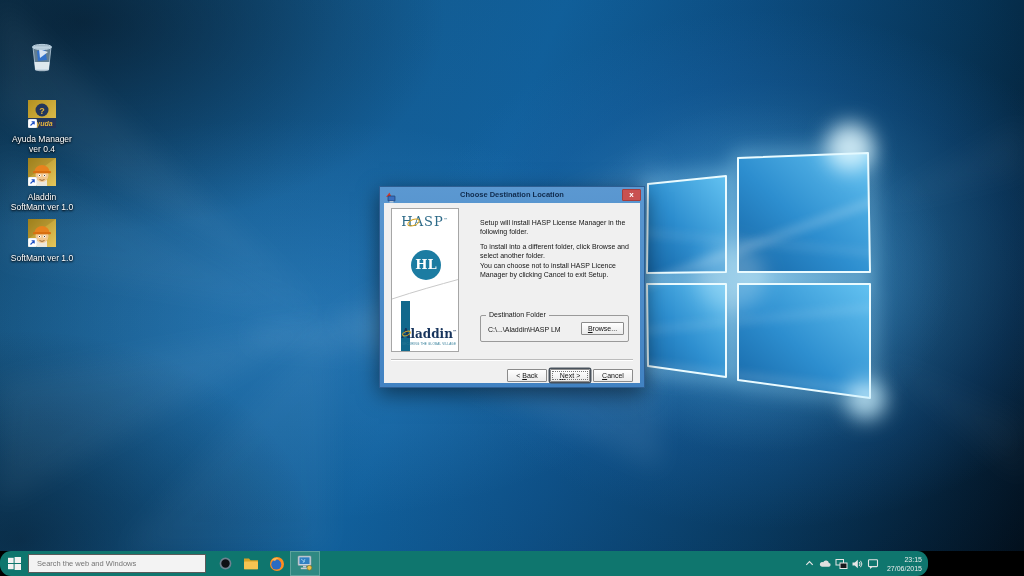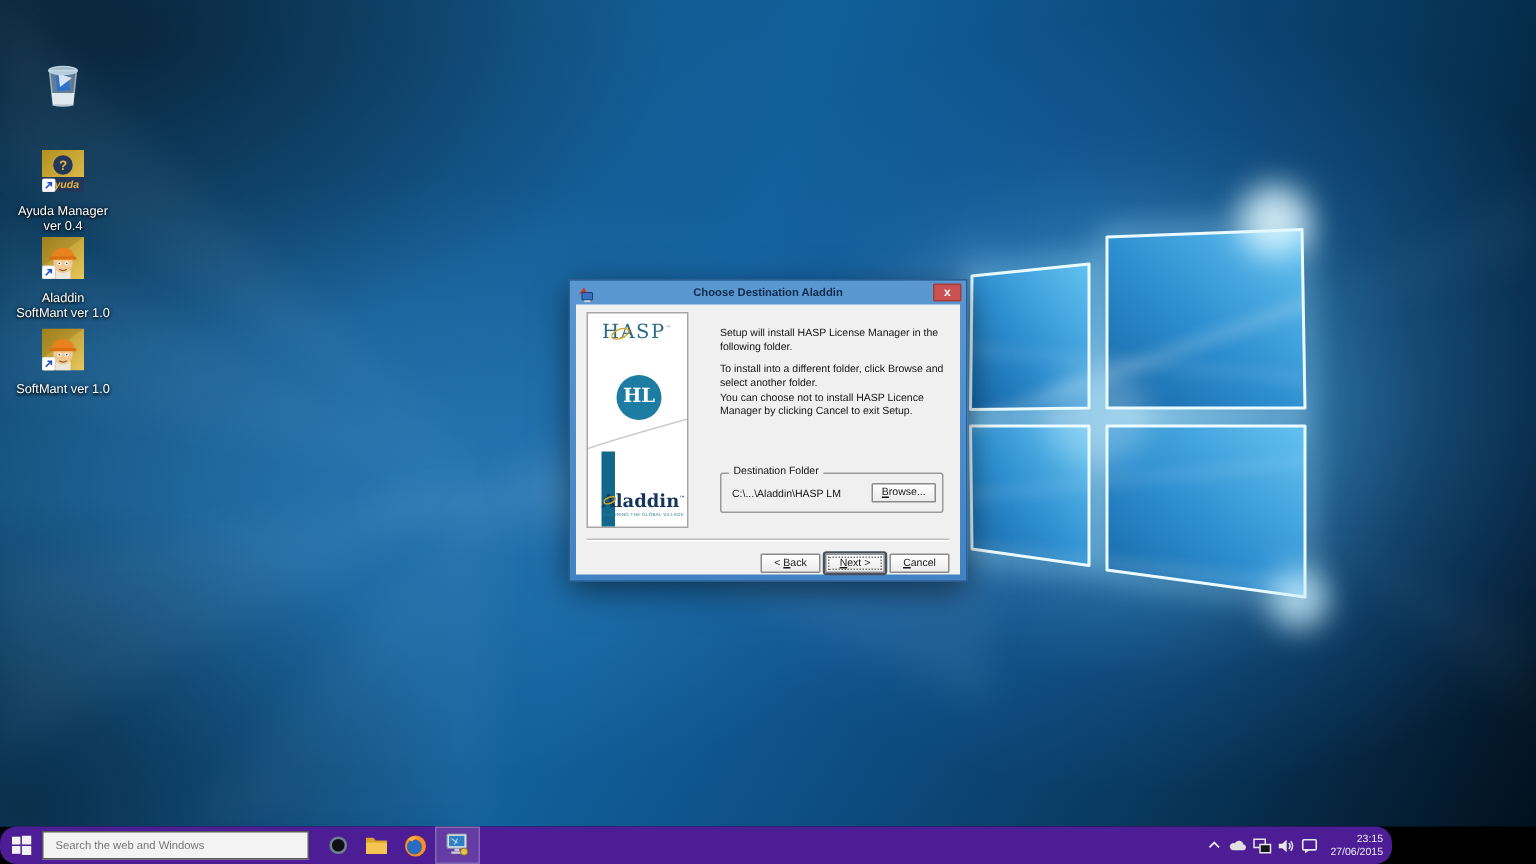--- a/index.html
+++ b/index.html
@@ -74,21 +74,21 @@
     text-align:center;color:#141414;cursor:pointer;}
   .btn .u{text-decoration:underline;}
   .btn-browse{left:0;top:0;position:absolute;right:4px;left:auto;top:6px;width:43px;}
   .sep{position:absolute;left:7px;right:7px;top:156px;height:0;
     border-top:1px solid #bdbdbd;border-bottom:1px solid #fff;}
   .btn-back{left:123px;top:166px;}
   .btn-next{left:166px;top:166px;box-shadow:0 0 0 1.5px #49525c;outline:1px dotted #777;outline-offset:-3px;}
   .btn-cancel{left:209px;top:166px;}
 
   
-  .taskbar{position:absolute;left:0;top:551px;width:928px;height:25px;background:#4c1d95;
+  .taskbar{position:absolute;left:0;top:551px;width:928px;height:25px;background:#0f766e;
     display:flex;align-items:center;border-radius:11px;}
   .start{width:28px;height:25px;display:flex;align-items:center;justify-content:center;cursor:pointer;}
   .searchbox{width:178px;height:19px;background:#f3f3f3;border:1px solid #5a5a5a;
     display:flex;align-items:center;cursor:text;}
   .searchbox input{border:none;outline:none;background:transparent;width:100%;
     font-size:7.5px;color:#3c3c3c;padding-left:8px;font-family:"Liberation Sans",sans-serif;}
   .tbtn{width:26px;height:25px;display:flex;align-items:center;justify-content:center;cursor:pointer;}
   .tbtn.active{background:rgba(255,255,255,.14);border:1px solid rgba(255,255,255,.22);width:30px;}
   .tray{position:absolute;right:0;top:0;height:25px;display:flex;align-items:center;gap:3px;padding-right:6px;}
   .trayico{width:13px;height:25px;display:flex;align-items:center;justify-content:center;cursor:pointer;}
@@ -272,21 +272,21 @@
 
 <div class="dlg">
   <div class="dlg-title">
     <span class="dlg-ico">
       <svg width="11" height="11" viewBox="0 0 11 11">
         <polygon points="1,5 4.5,0.5 6,4" fill="#d03a2a"></polygon>
         <rect x="3" y="4" width="7" height="5" rx=".5" fill="#3a6fc0" stroke="#15335c" stroke-width=".6"></rect>
         <rect x="4.5" y="9.2" width="4" height="1.2" fill="#cdd6e0"></rect>
       </svg>
     </span>
-    <span class="dlg-title-text">Choose Destination Aladdin</span>
+    <span class="dlg-title-text">Choose Destination Location</span>
     <span class="dlg-close">x</span>
   </div>
 
   <div class="dlg-body">
 
     <div class="panel">
       <svg class="curve" width="68" height="144" viewBox="0 0 68 144">
         <path d="M0,90 C 24,82 46,76 68,70" stroke="#c9c9c9" stroke-width="1" fill="none"></path>
       </svg>
       <div class="hasp"><span>HASP</span><sup>™</sup></div>

